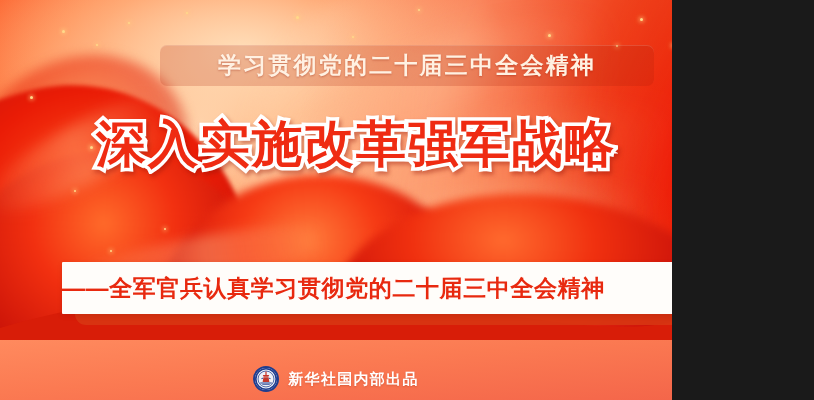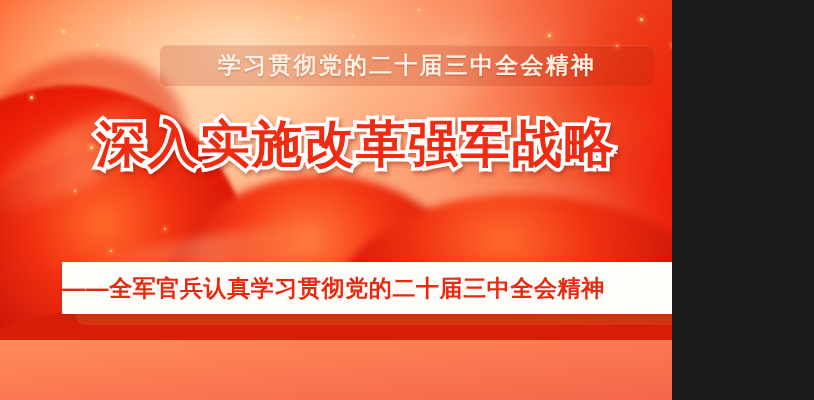--- a/index.html
+++ b/index.html
@@ -330,14 +330,30 @@
     <div class="hl-line l1">深入实施改革强军战略</div>
   </div>
 
   <div class="subtitle-wrap">
     <div class="subtitle-shadow"></div>
     <div class="subtitle-box">
       <span class="subtitle-text">——全军官兵认真学习贯彻党的二十届三中全会精神</span>
     </div>
   </div>
 
+  <div class="credit">
+    <span class="logo">
+      <svg viewBox="0 0 26 26" aria-hidden="true">
+        <circle cx="13" cy="13" r="12.2" fill="#eef1f8"></circle>
+        <circle cx="13" cy="13" r="12.2" fill="none" stroke="#1f3d8f" stroke-width="2.2"></circle>
+        <circle cx="13" cy="13" r="9.4" fill="none" stroke="#1f3d8f" stroke-width="0.9"></circle>
+        <path d="M13 4.2 L13 8.2" stroke="#c6362a" stroke-width="1.5"></path>
+        <path d="M9.2 8.4 L16.8 8.4 L15.8 10.4 L10.2 10.4 Z" fill="#c6362a"></path>
+        <path d="M10.0 10.9 L16.0 10.9 L17.0 16.6 L9.0 16.6 Z" fill="#c6362a"></path>
+        <path d="M7.6 12.6 L9.6 12.0 M18.4 12.6 L16.4 12.0" stroke="#1f3d8f" stroke-width="1.1"></path>
+        <path d="M6.2 17.6 L19.8 17.6" stroke="#1f3d8f" stroke-width="1.2"></path>
+        <path d="M8.6 19.4 L17.4 19.4" stroke="#1f3d8f" stroke-width="0.9"></path>
+      </svg>
+    </span>
+    <span class="credit-text">新华社国内部出品</span>
+  </div>
 
 </div>
 
 </body></html>

